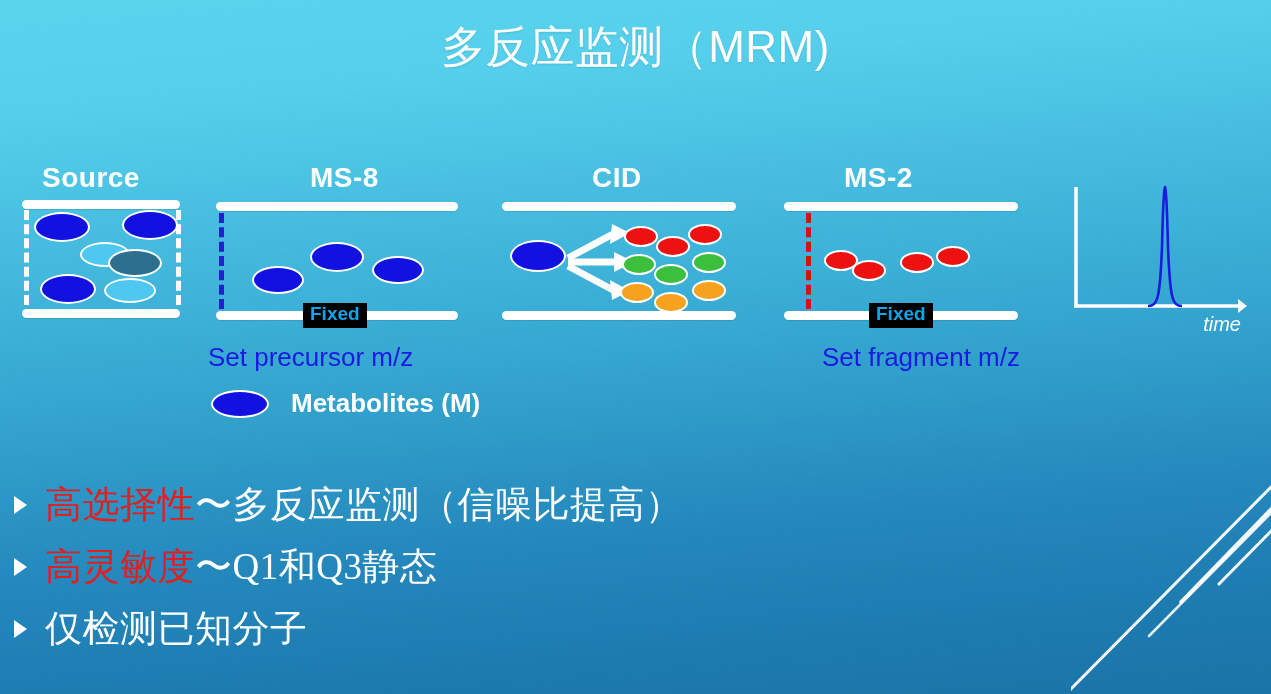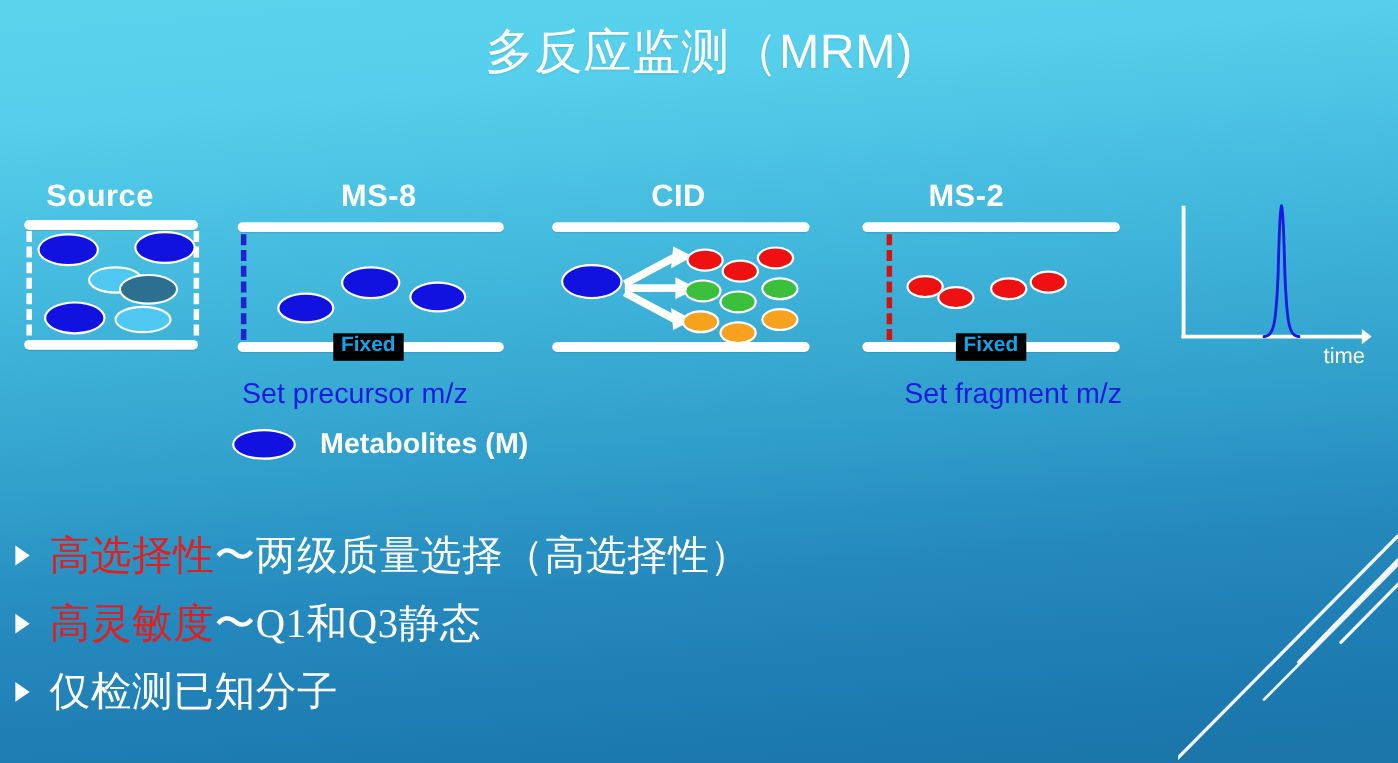--- a/index.html
+++ b/index.html
@@ -99,20 +99,21 @@
     font-weight: bold;
     white-space: nowrap;
   }
 
   
   .chrom { position: absolute; }
   .chrom .time {
     position: absolute;
     color: #ffffff;
     font-size: 20px;
+    font-style: italic;
     right: 6px;
     bottom: -6px;
     white-space: nowrap;
   }
 
   
   .bullets { position: absolute; left: 14px; top: 474px; width: 1100px; }
   .bullet {
     display: flex;
     align-items: center;
@@ -214,35 +215,35 @@
     <div class="chrom" style="left:1072px; top:35px; width:175px; height:145px;">
       <svg viewBox="0 0 175 145" style="width:175px; height:145px;" preserveAspectRatio="none">
         <line x1="4" y1="2" x2="4" y2="122" stroke="#ffffff" stroke-width="3.5"></line>
         <line x1="2" y1="121" x2="168" y2="121" stroke="#ffffff" stroke-width="3.5"></line>
         <polygon points="166,114 175,121 166,128" fill="#ffffff"></polygon>
         <path d="M 76 121 C 86 121, 88 112, 90 62 C 91 20, 92 4, 93 2 C 94 4, 95 20, 96 62 C 98 112, 100 121, 110 121" fill="none" stroke="#1a1ae0" stroke-width="2.6" stroke-linejoin="round"></path>
       </svg>
       <div class="time">time</div>
     </div>
 
-    <div class="setline" style="left:220px; top:192px;text-align:right;">Set precursor m/z</div>
+    <div class="setline" style="left:208px; top:192px;text-align:right;">Set precursor m/z</div>
     <div class="legend" style="left:211px; top:238px;">
       <span class="swatch" style="width:58px; height:28px; background:#1212e0;"></span>
       <span class="lbl" style="margin-left:22px;">Metabolites (M)</span>
     </div>
 
     <div class="setline" style="left:822px; top:192px;">Set fragment m/z</div>
 
   </div>
 
   <div class="bullets">
 
     <div class="bullet">
       <span class="tri"></span>
-      <span class="txt"><span class="hl">高选择性</span><span>〜两级质量选择（高选择性）</span></span>
+      <span class="txt"><span class="hl">高选择性</span><span>〜多反应监测（信噪比提高）</span></span>
     </div>
 
     <div class="bullet">
       <span class="tri"></span>
       <span class="txt"><span class="hl">高灵敏度</span><span class="serif">〜Q1和Q3静态</span></span>
     </div>
 
     <div class="bullet">
       <span class="tri"></span>
       <span class="txt"><span class="hl"></span><span>仅检测已知分子</span></span>

